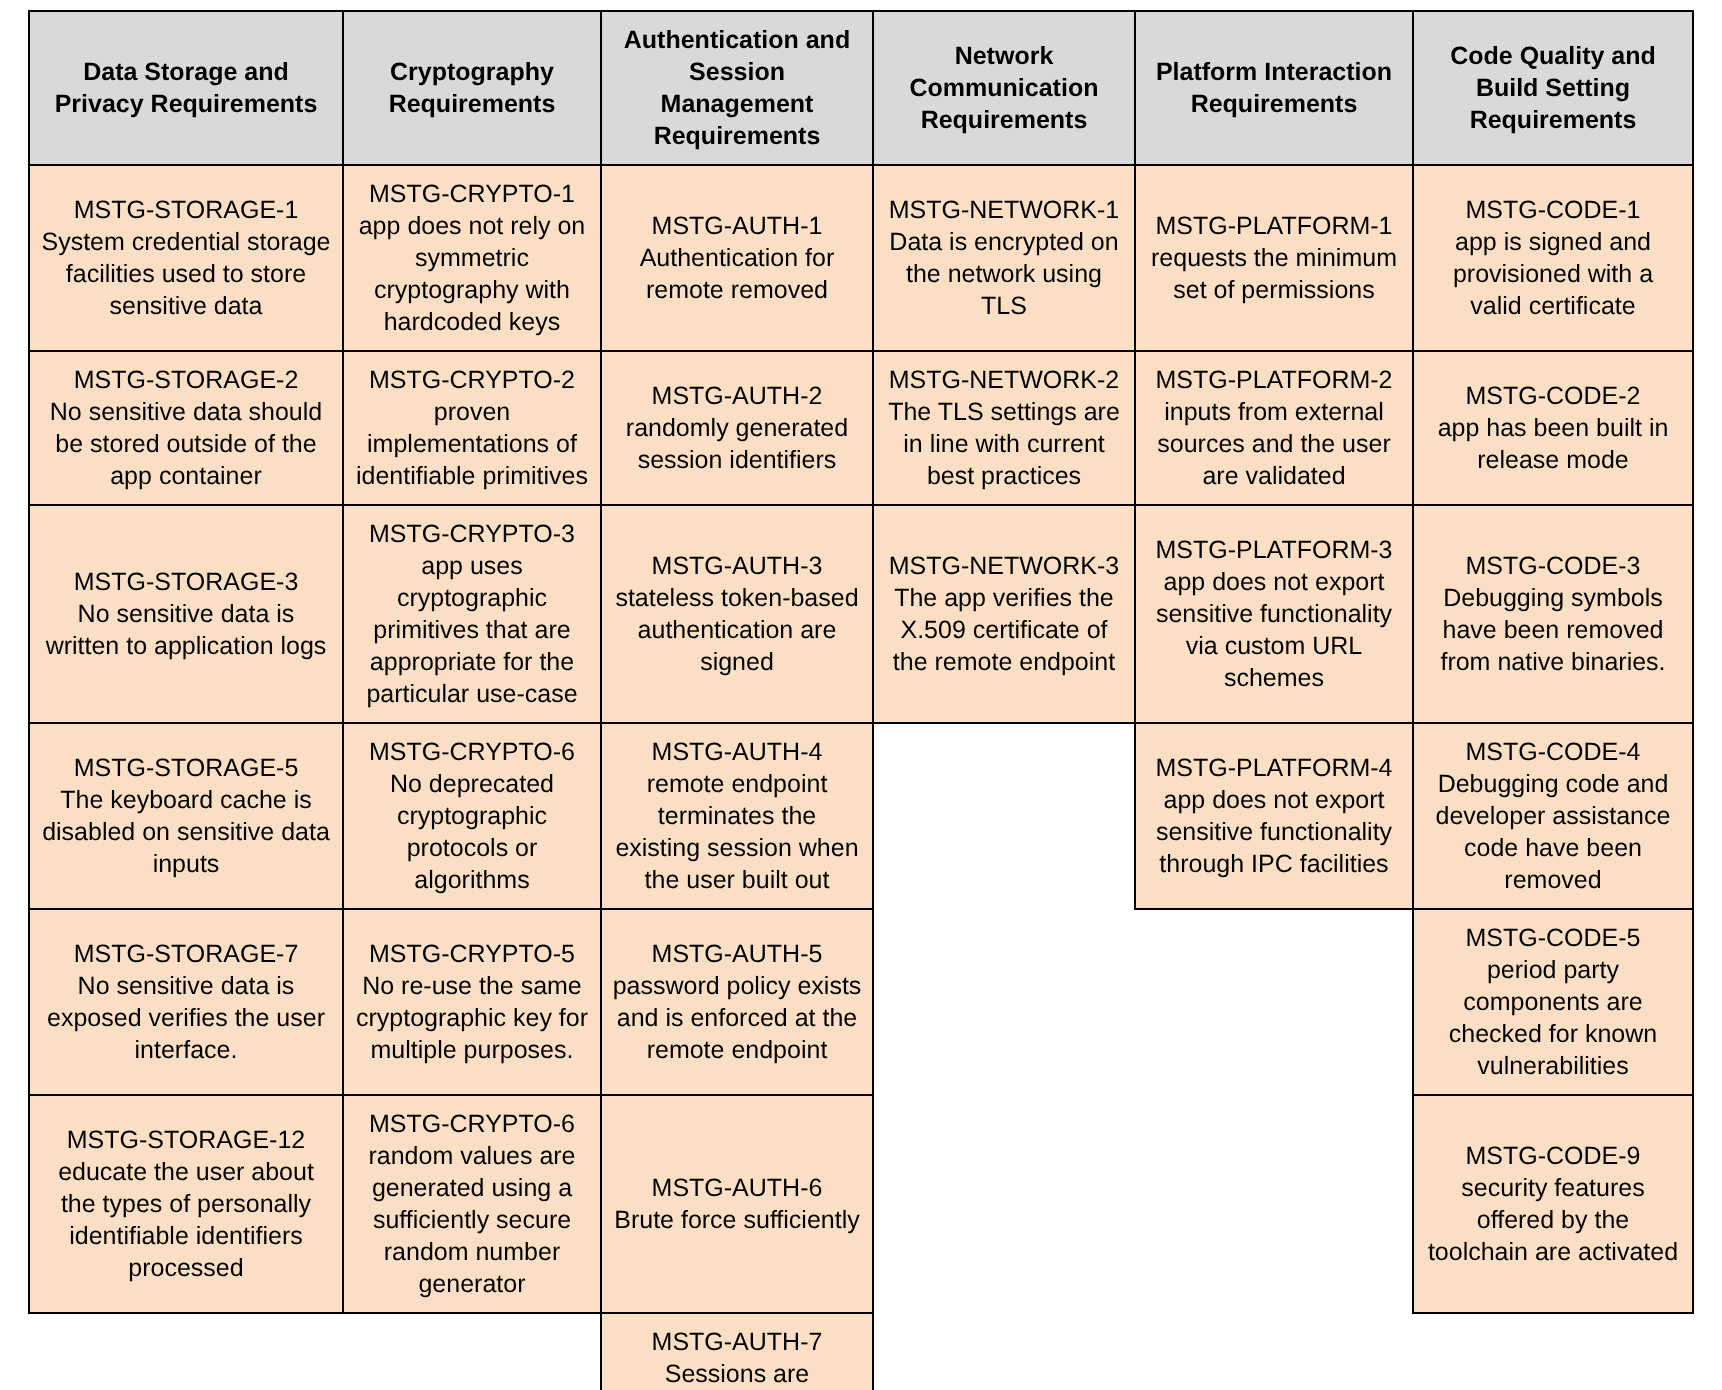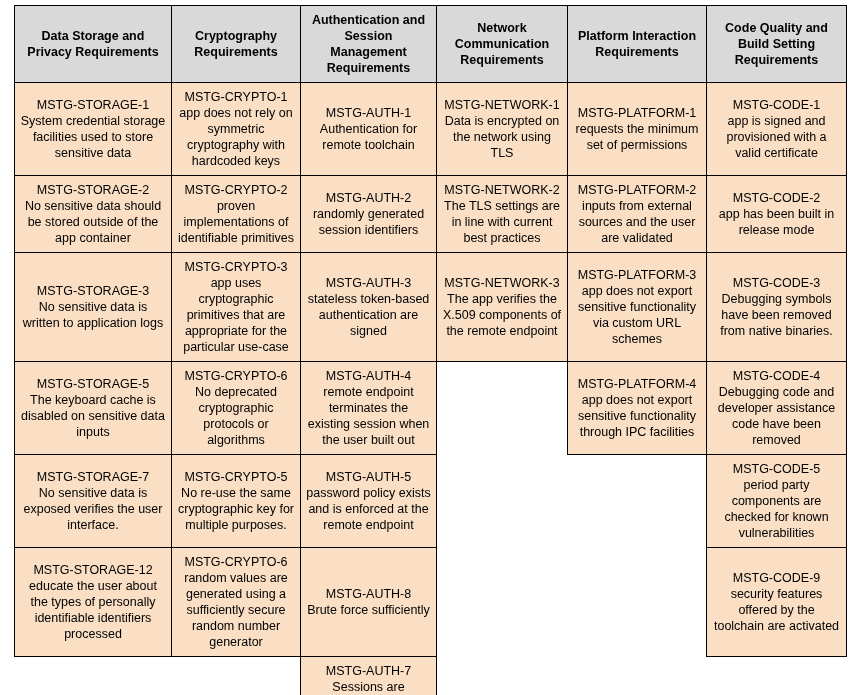--- a/index.html
+++ b/index.html
@@ -88,21 +88,21 @@
         <td class="cell">
           <span class="req-id">MSTG-STORAGE-1</span>
           <span class="req-text">System credential storage facilities used to store sensitive data</span>
         </td>
         <td class="cell">
           <span class="req-id">MSTG-CRYPTO-1</span>
           <span class="req-text">app does not rely on symmetric cryptography with hardcoded keys</span>
         </td>
         <td class="cell">
           <span class="req-id">MSTG-AUTH-1</span>
-          <span class="req-text">Authentication for remote toolchain</span>
+          <span class="req-text">Authentication for remote removed</span>
         </td>
         <td class="cell">
           <span class="req-id">MSTG-NETWORK-1</span>
           <span class="req-text">Data is encrypted on the network using TLS</span>
         </td>
         <td class="cell">
           <span class="req-id">MSTG-PLATFORM-1</span>
           <span class="req-text">requests the minimum set of permissions</span>
         </td>
         <td class="cell">
@@ -144,21 +144,21 @@
         <td class="cell">
           <span class="req-id">MSTG-CRYPTO-3</span>
           <span class="req-text">app uses cryptographic primitives that are appropriate for the particular use-case</span>
         </td>
         <td class="cell">
           <span class="req-id">MSTG-AUTH-3</span>
           <span class="req-text">stateless token-based authentication are signed</span>
         </td>
         <td class="cell">
           <span class="req-id">MSTG-NETWORK-3</span>
-          <span class="req-text">The app verifies the X.509 components of the remote endpoint</span>
+          <span class="req-text">The app verifies the X.509 certificate of the remote endpoint</span>
         </td>
         <td class="cell">
           <span class="req-id">MSTG-PLATFORM-3</span>
           <span class="req-text">app does not export sensitive functionality via custom URL schemes</span>
         </td>
         <td class="cell">
           <span class="req-id">MSTG-CODE-3</span>
           <span class="req-text">Debugging symbols have been removed from native binaries.</span>
         </td>
       </tr>
@@ -208,21 +208,21 @@
       <tr>
         <td class="cell">
           <span class="req-id">MSTG-STORAGE-12</span>
           <span class="req-text">educate the user about the types of personally identifiable identifiers processed</span>
         </td>
         <td class="cell">
           <span class="req-id">MSTG-CRYPTO-6</span>
           <span class="req-text">random values are generated using a sufficiently secure random number generator</span>
         </td>
         <td class="cell">
-          <span class="req-id">MSTG-AUTH-8</span>
+          <span class="req-id">MSTG-AUTH-6</span>
           <span class="req-text">Brute force sufficiently</span>
         </td>
         <td class="empty"></td>
         <td class="empty"></td>
         <td class="cell">
           <span class="req-id">MSTG-CODE-9</span>
           <span class="req-text">security features offered by the toolchain are activated</span>
         </td>
       </tr>
       <tr>

